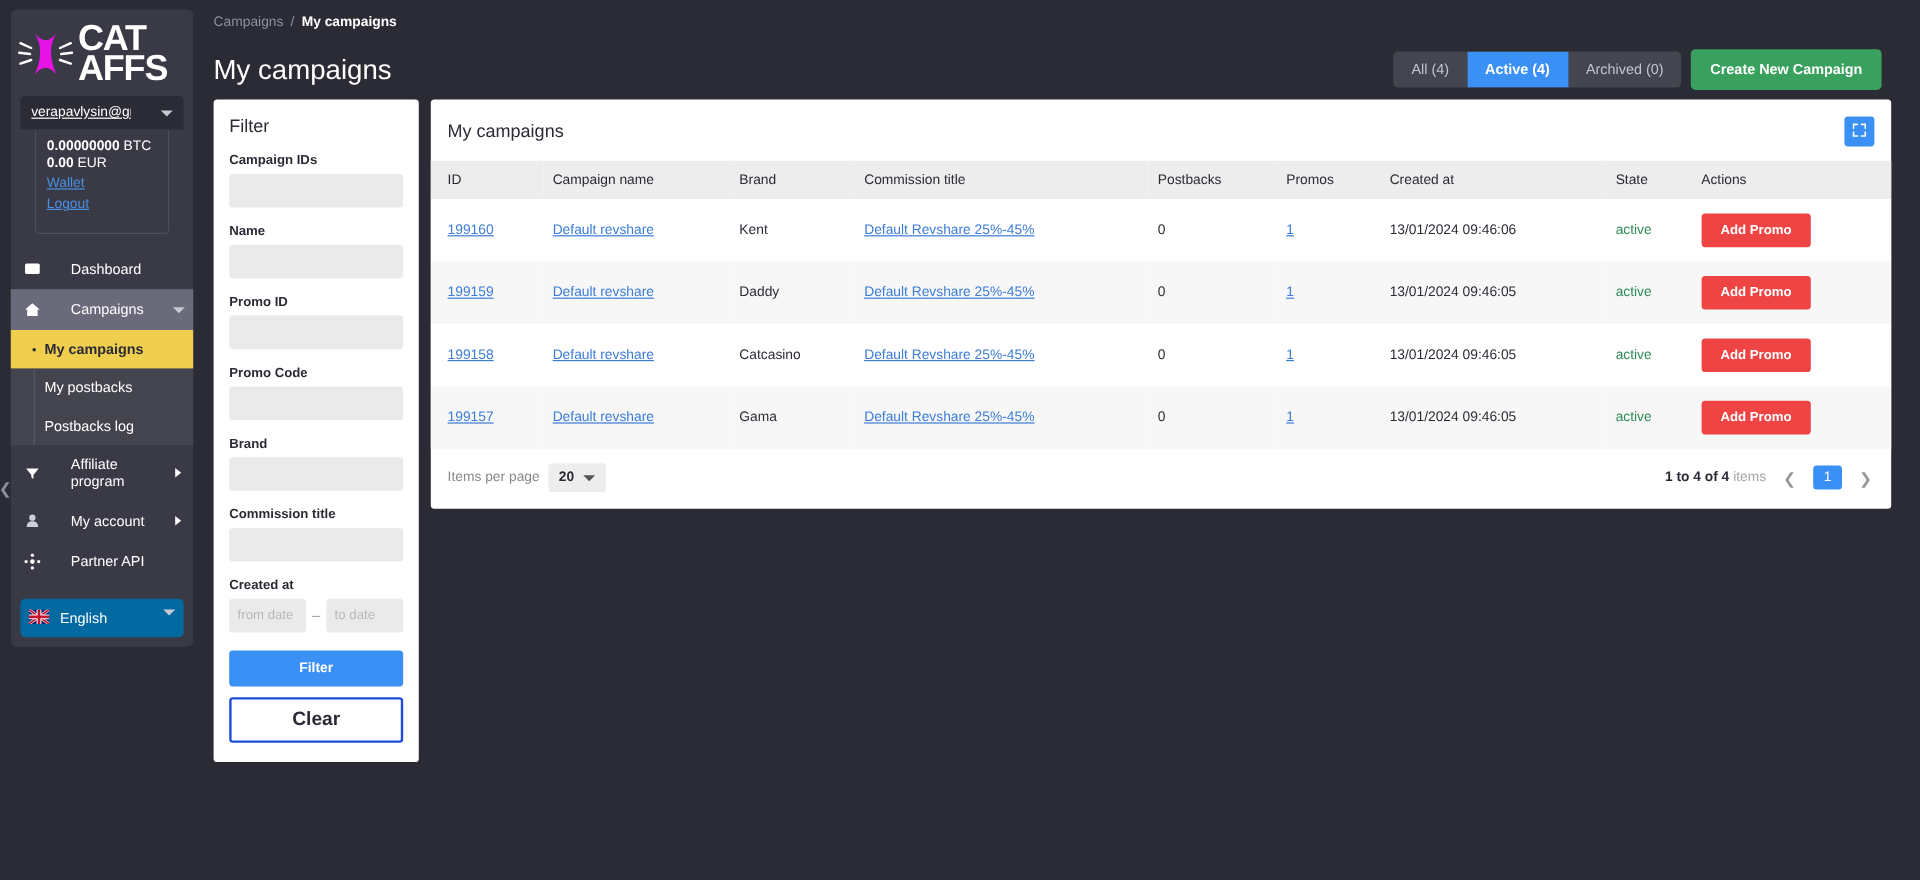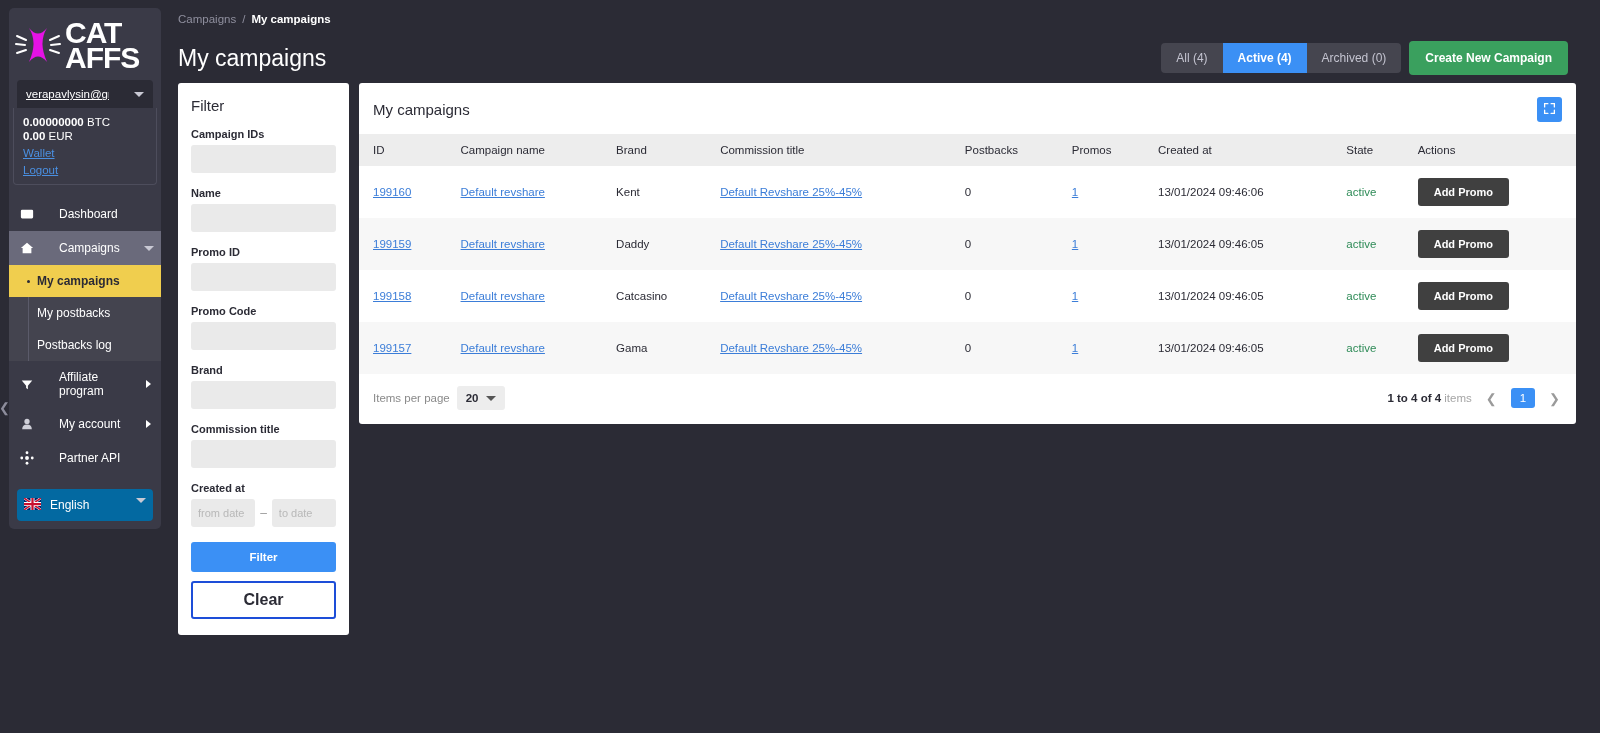--- a/index.html
+++ b/index.html
@@ -38,22 +38,22 @@
   }
   .acct-email {
     font-size: 11.5px; color: #ffffff; text-decoration: underline;
     white-space: nowrap; overflow: hidden;
   }
   .caret-down {
     width: 0; height: 0; border-left: 5px solid transparent;
     border-right: 5px solid transparent; border-top: 5px solid #c9c9d4;
   }
   .balance-box {
-    margin: 0 4px; background: #3a3a47; border: 1px solid #4d4d5c; border-top: none;
-    border-radius: 0 0 4px 4px; padding: 8px 9px 8px 9px;
+    margin: 0 20px; background: #3a3a47; border: 1px solid #4d4d5c; border-top: none;
+    border-radius: 0 0 4px 4px; padding: 8px 9px 18px 9px;
   }
   .bal-line { font-size: 11.5px; color: #ffffff; font-weight: bold; margin-bottom: 2px; }
   .bal-unit { font-weight: normal; }
   .bal-link { display: block; font-size: 11.5px; color: #4a90e2; text-decoration: underline; margin-top: 5px; }
 
   .nav { margin-top: 12px; }
   .nav-item {
     display: flex; align-items: center; gap: 24px;
     padding: 9px 10px; font-size: 12px; color: #ffffff; cursor: pointer;
     position: relative;
@@ -159,21 +159,21 @@
   tbody td {
     font-size: 11.5px; color: #2b2b35; padding: 12px 8px; white-space: nowrap;
     vertical-align: middle;
   }
   tbody td:first-child { padding-left: 14px; }
   tbody tr:nth-child(even) { background: #f7f7f7; }
   tbody tr:nth-child(odd) { background: #ffffff; }
   .cell-link { color: #3b7dd8; text-decoration: underline; cursor: pointer; }
   .state-active { color: #2e8b57; }
   .btn-addpromo {
-    background: #404040; color: #ffffff; border: none; border-radius: 3px;
+    background: #ef4444; color: #ffffff; border: none; border-radius: 3px;
     padding: 8px 16px; font-size: 11px; font-weight: bold; cursor: pointer;
     font-family: "Liberation Sans", sans-serif;
   }
 
   .tc-foot {
     display: flex; align-items: center; justify-content: space-between;
     padding: 12px 14px 14px 14px;
   }
   .per-page { display: flex; align-items: center; gap: 7px; font-size: 11.5px; color: #8a8a8a; }
   .pp-select {

